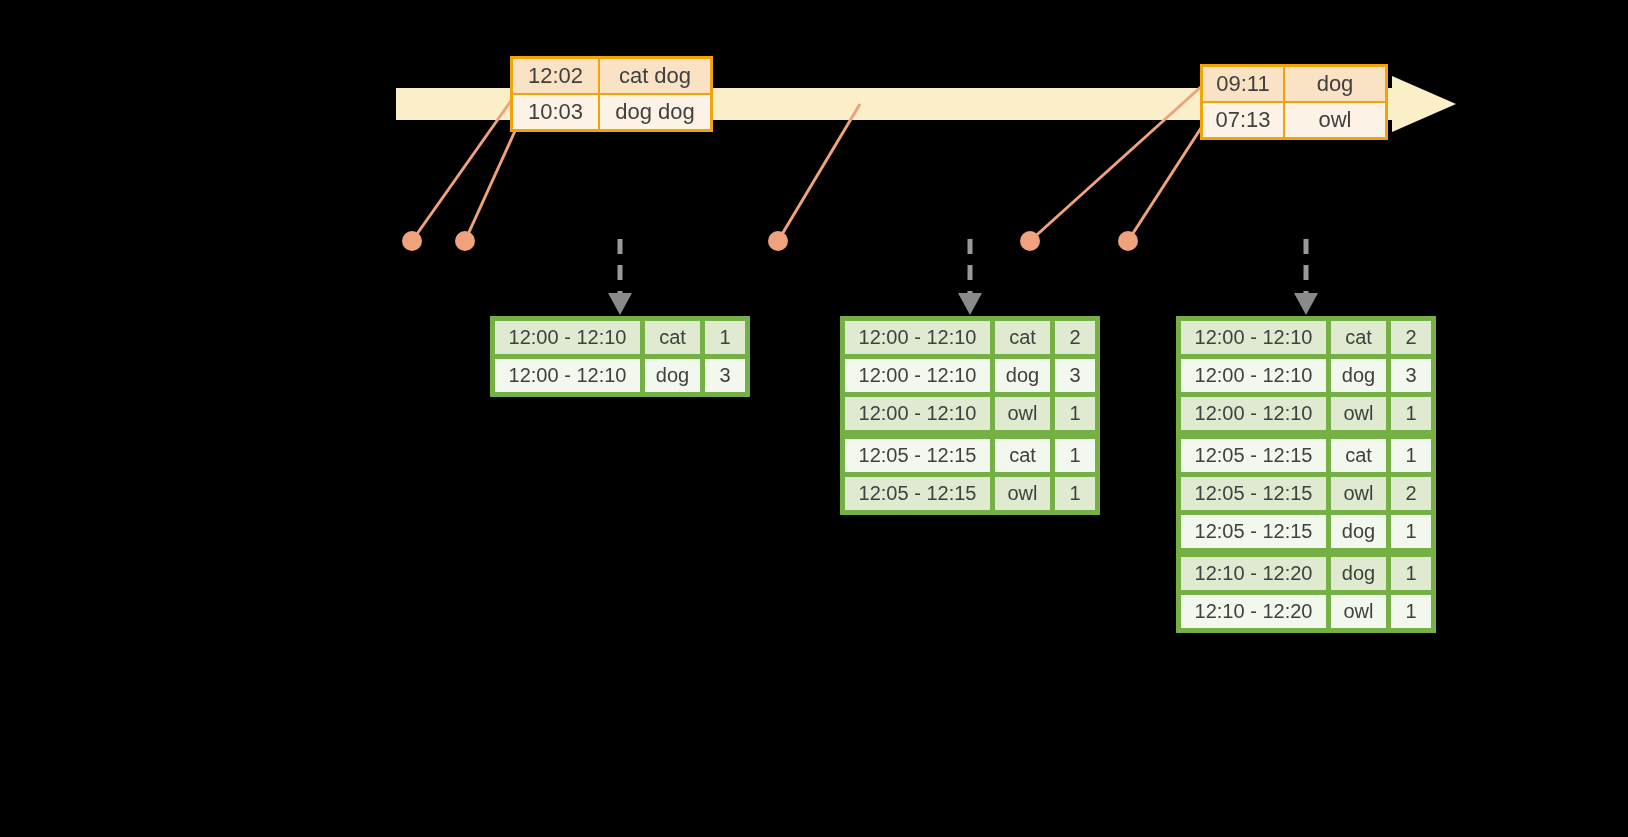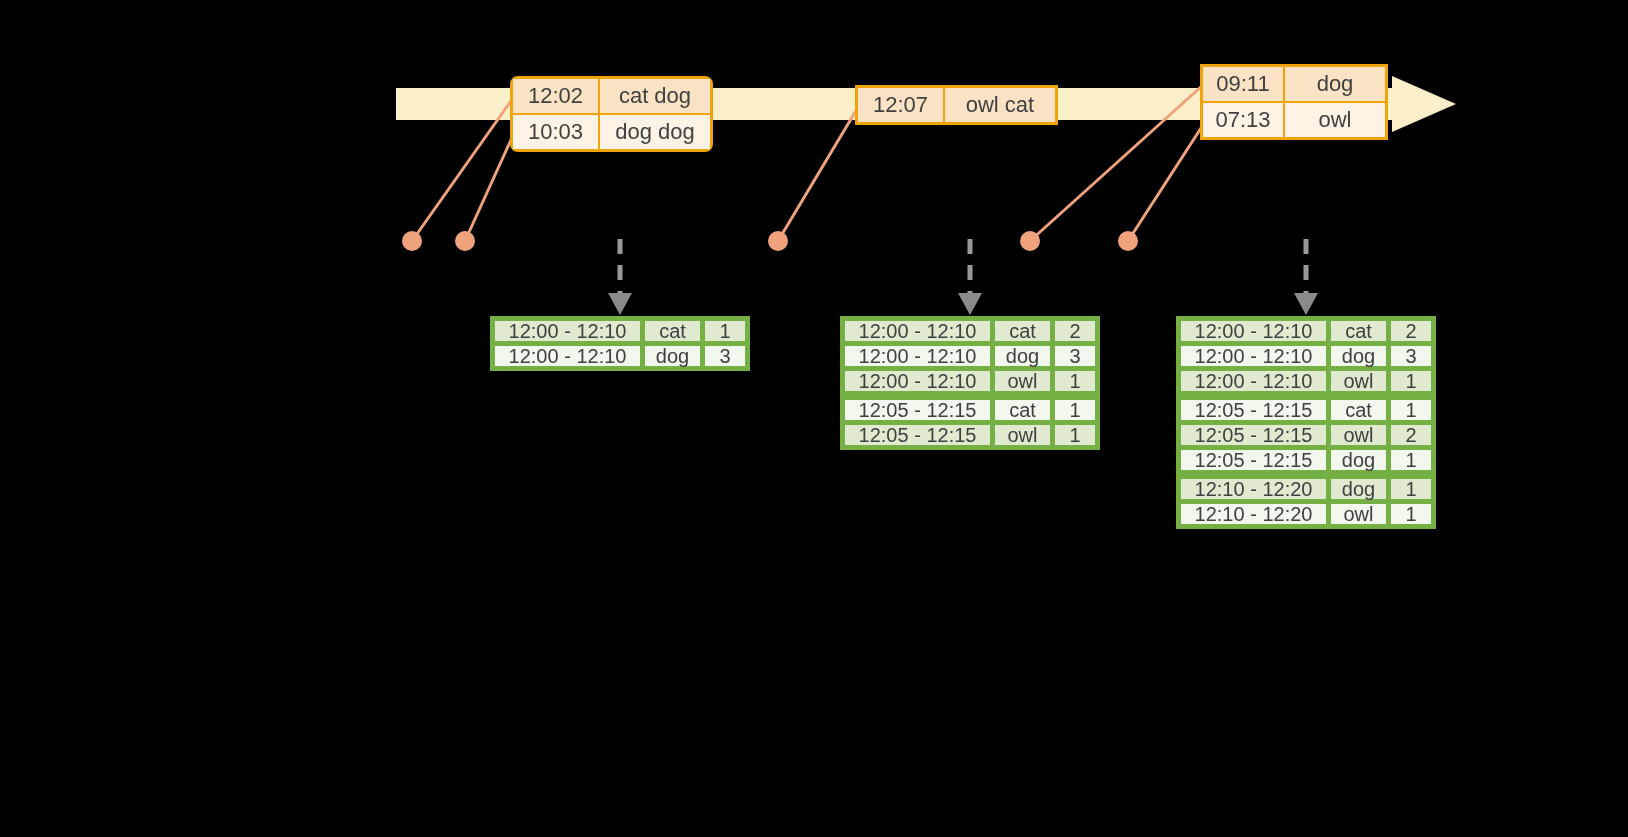--- a/index.html
+++ b/index.html
@@ -38,21 +38,21 @@
 
   
   .result-table{
     position:absolute; background:var(--result_border);
     padding:5px; display:flex; flex-direction:column; gap:5px;
   }
   .result-group{display:flex; flex-direction:column; gap:5px;}
   .result-group + .result-group{margin-top:4px;} 
   .result-row{display:grid; grid-template-columns:145px 55px 40px; gap:5px;}
   .result-row .cell{
-    height:20px; display:flex; align-items:center; justify-content:center;
+    height:33px; display:flex; align-items:center; justify-content:center;
     font-size:20px; color:var(--text); white-space:nowrap;
   }
   .result-row.dark-row .cell{background:var(--result_row_dark);}
   .result-row.light-row .cell{background:var(--result_row_light);}
 </style>
 </head>
 <body>
 
 <div class="canvas">
 
@@ -80,29 +80,25 @@
     <g>
       <line class="trig" x1="970" y1="239" x2="970" y2="295"></line>
       <polygon class="trig-head" points="958,293 982,293 970,315"></polygon>
     </g>
     <g>
       <line class="trig" x1="1306" y1="239" x2="1306" y2="295"></line>
       <polygon class="trig-head" points="1294,293 1318,293 1306,315"></polygon>
     </g>
   </svg>
 
-  <div class="event-table" style="left:510px; top:76px;border-radius:8px;">
+  <div class="event-table" style="left:510px; top:56px;">
       <div class="cell dark">12:02</div>
       <div class="cell dark">cat dog</div>
       <div class="cell light">10:03</div>
       <div class="cell light">dog dog</div>
-    </div>
-  <div class="event-table" style="left:855px; top:85px;">
-      <div class="cell dark">12:07</div>
-      <div class="cell dark">owl cat</div>
     </div>
   <div class="event-table narrow" style="left:1200px; top:64px;">
       <div class="cell dark">09:11</div>
       <div class="cell dark">dog</div>
       <div class="cell light">07:13</div>
       <div class="cell light">owl</div>
     </div>
 
   <div class="result-table" style="left:490px; top:316px;">
       <div class="result-group">

